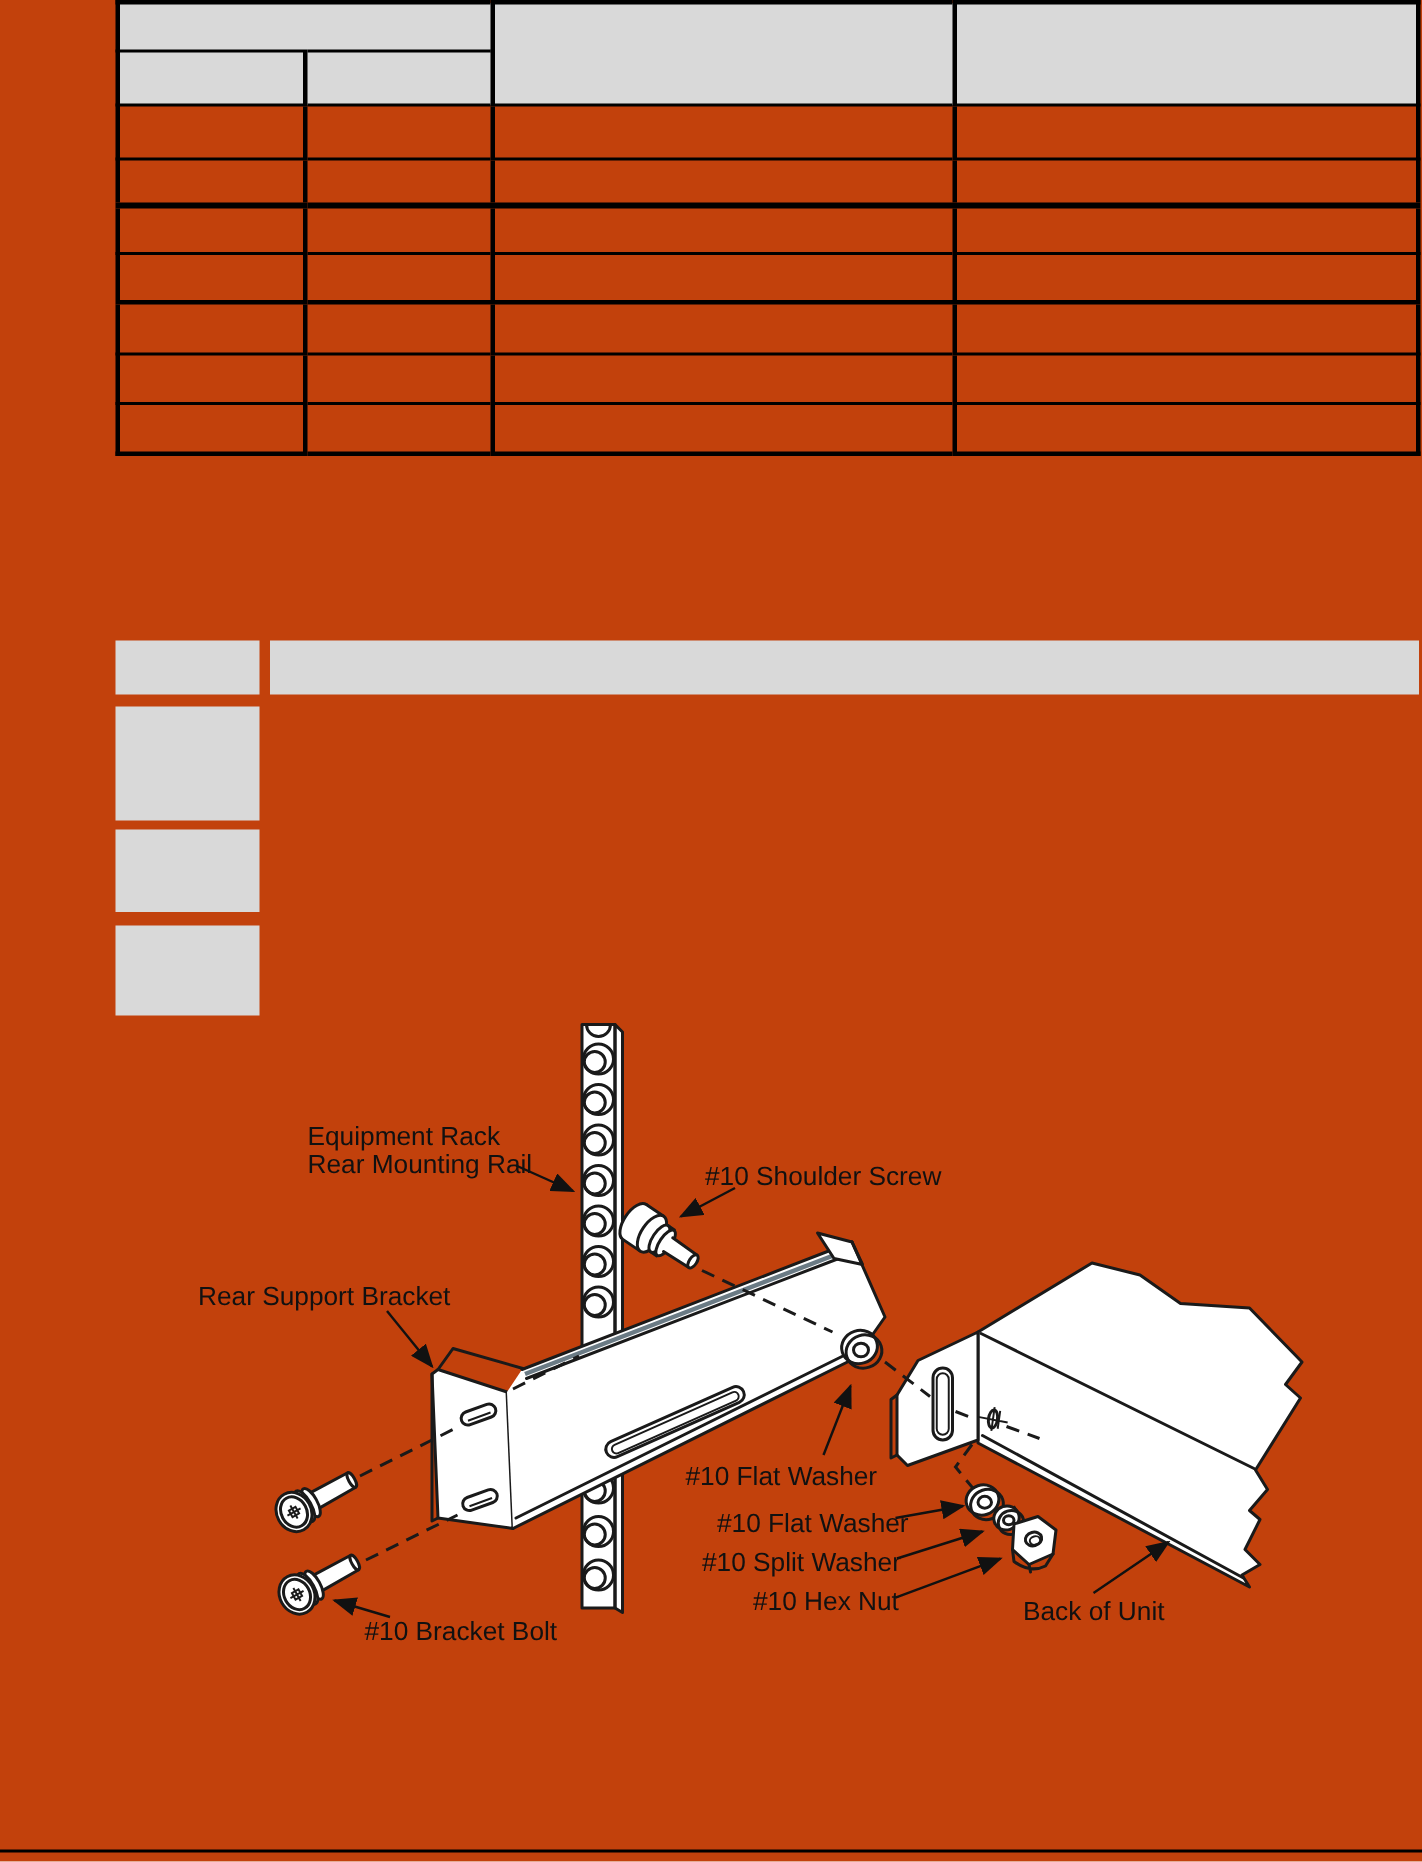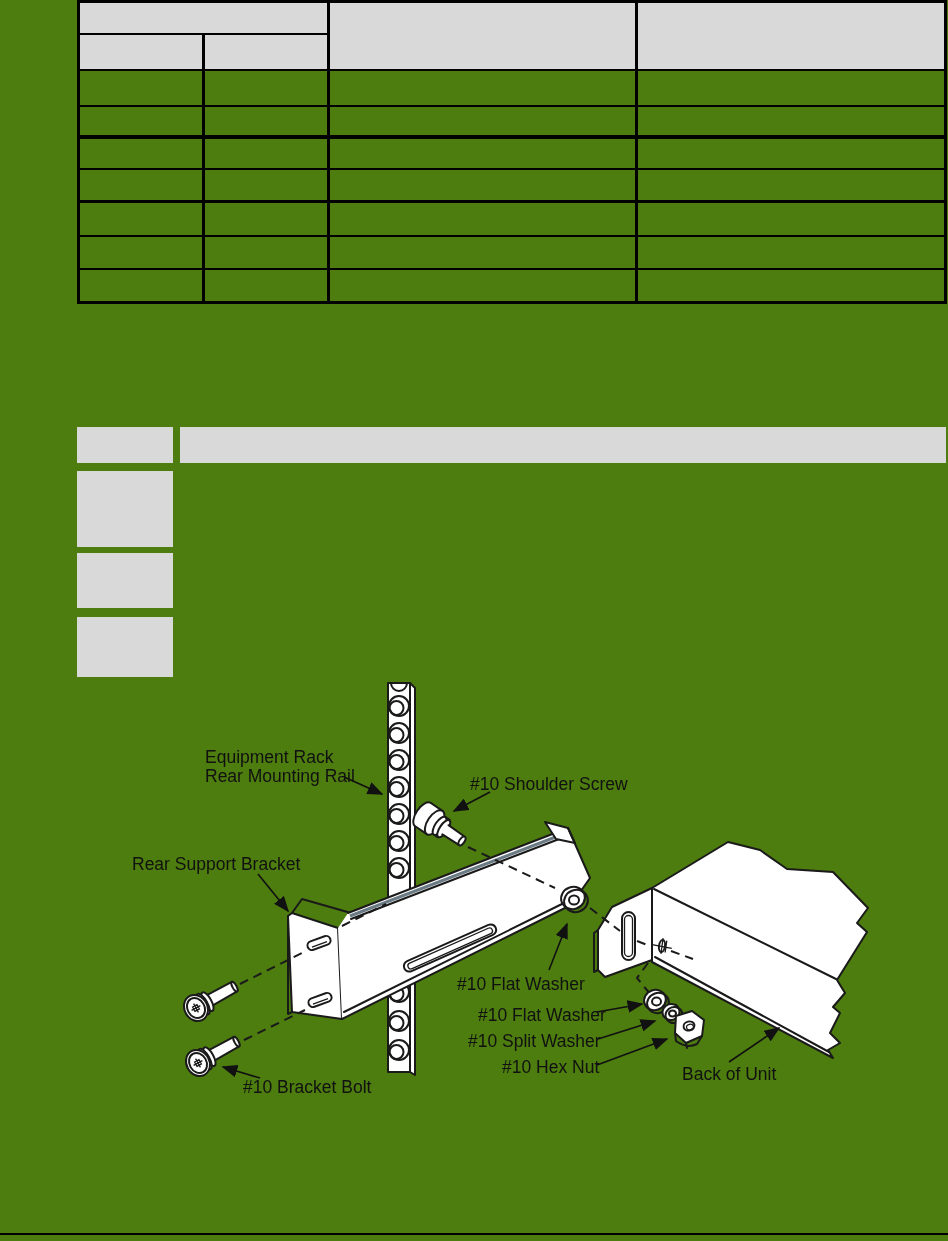--- a/index.html
+++ b/index.html
@@ -1,16 +1,16 @@
 <!DOCTYPE html>
 <html><head>
 <meta charset="utf-8">
 <style>
   html,body{margin:0;padding:0;background:#fff;}
-  .page{position:relative;width:948px;height:1241px;background:#4d7c0f;overflow:hidden;
+  .page{position:relative;width:948px;height:1241px;background:#c2410c;overflow:hidden;
         font-family:"Liberation Sans",sans-serif;}
 
   
   table.spec{position:absolute;left:77px;top:0;width:870px;border-collapse:collapse;
              table-layout:fixed;border:3px solid #000;border-bottom-width:3px;}
   table.spec td{border:2px solid #000;padding:0;}
   table.spec td + td{border-left-width:3px;}
   table.spec td.hdr{background:#d9d9d9;}
   table.spec tr.sep-thick td{border-bottom-width:4px;}
   table.spec tr.sep-med td{border-bottom-width:3px;}

